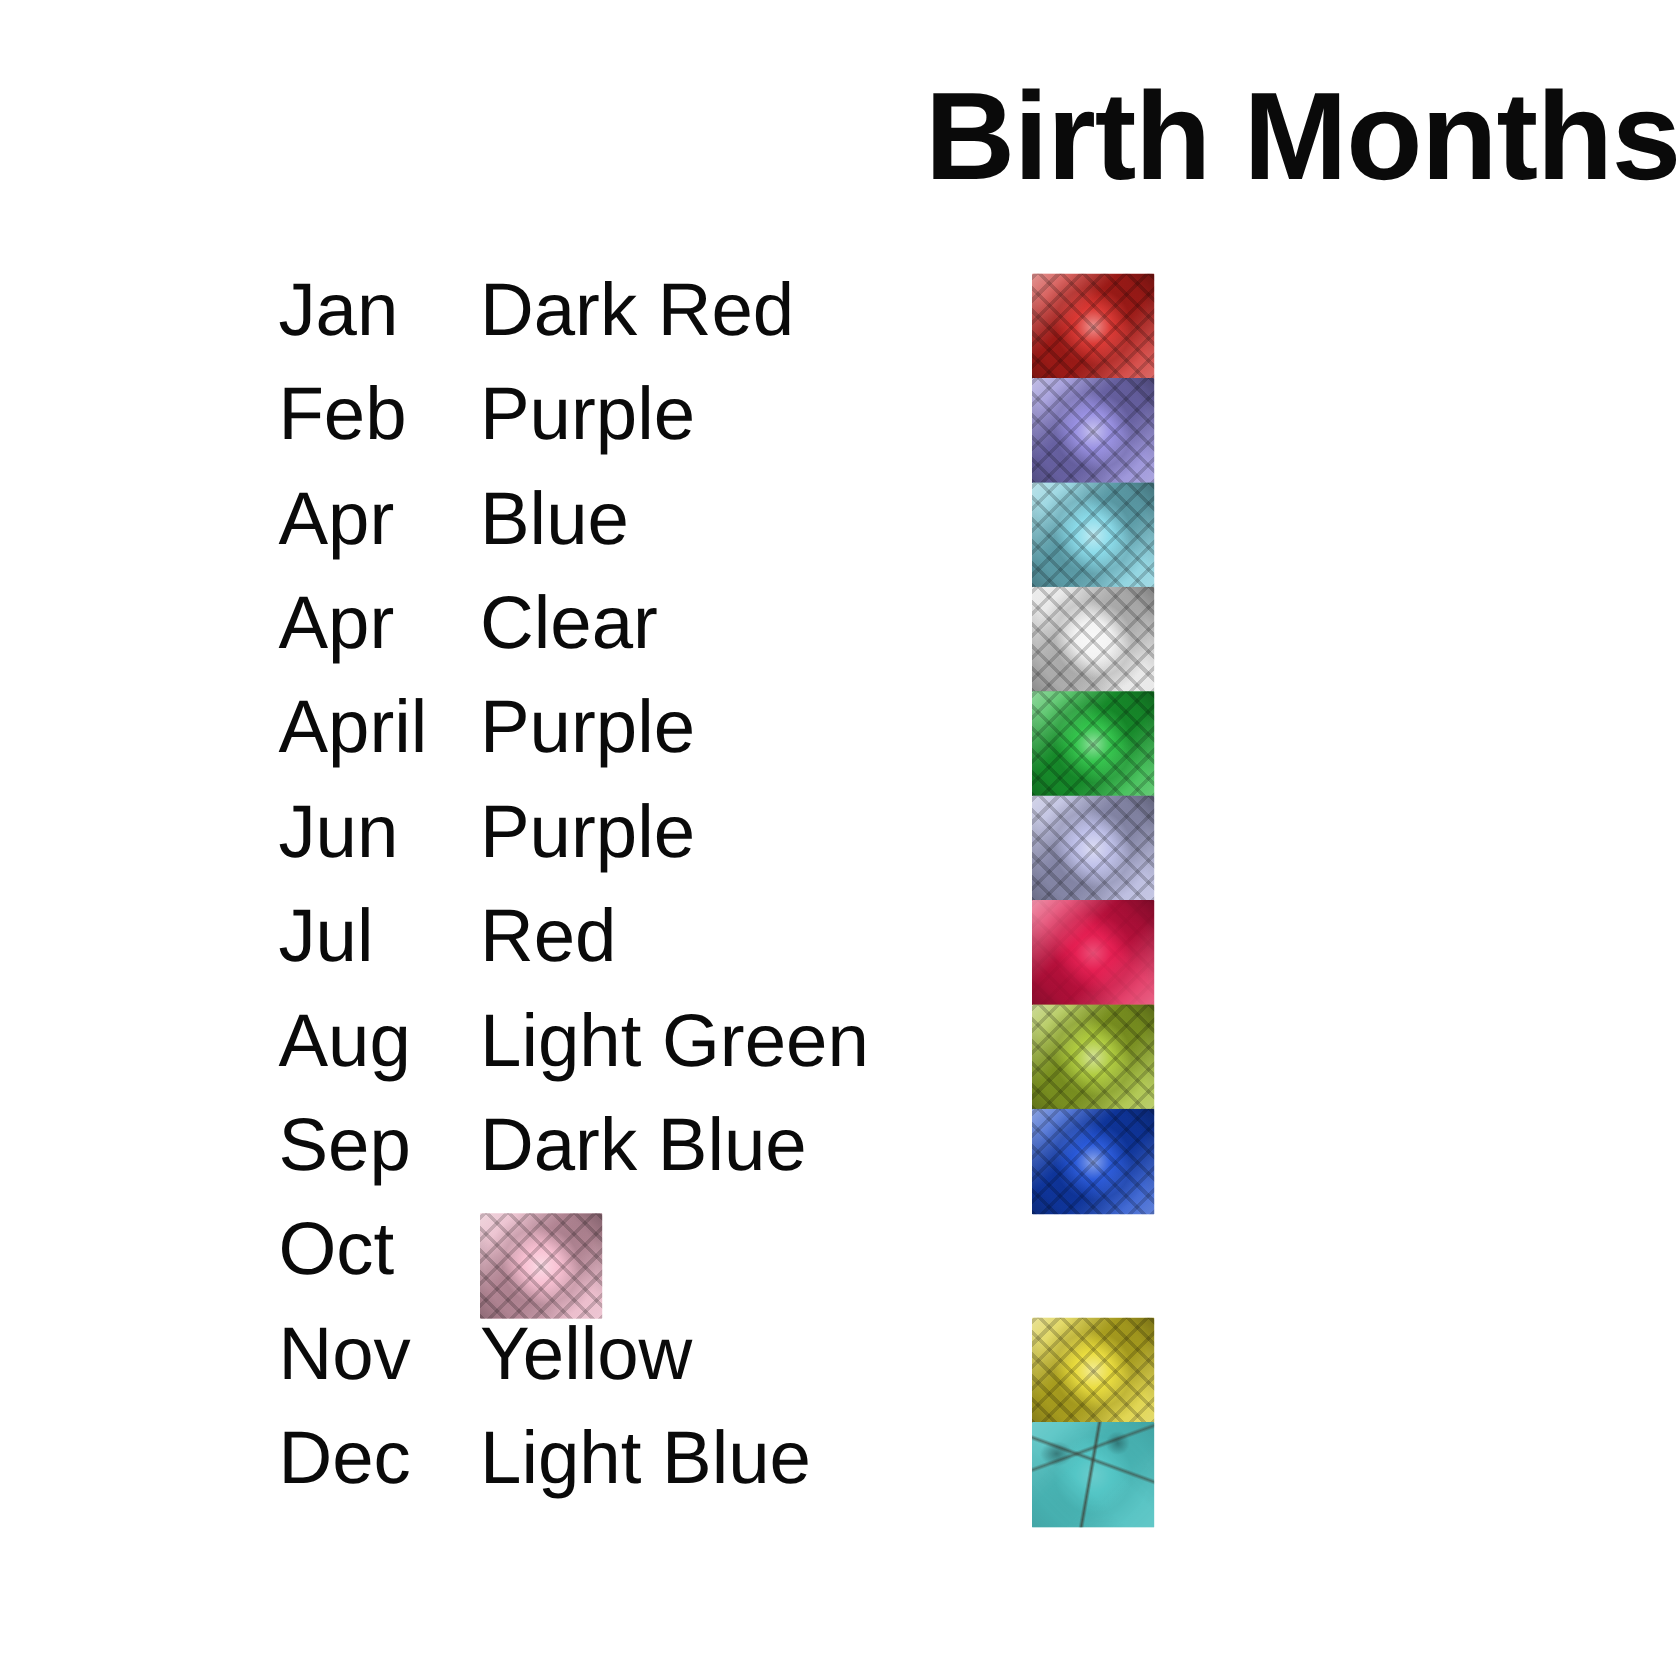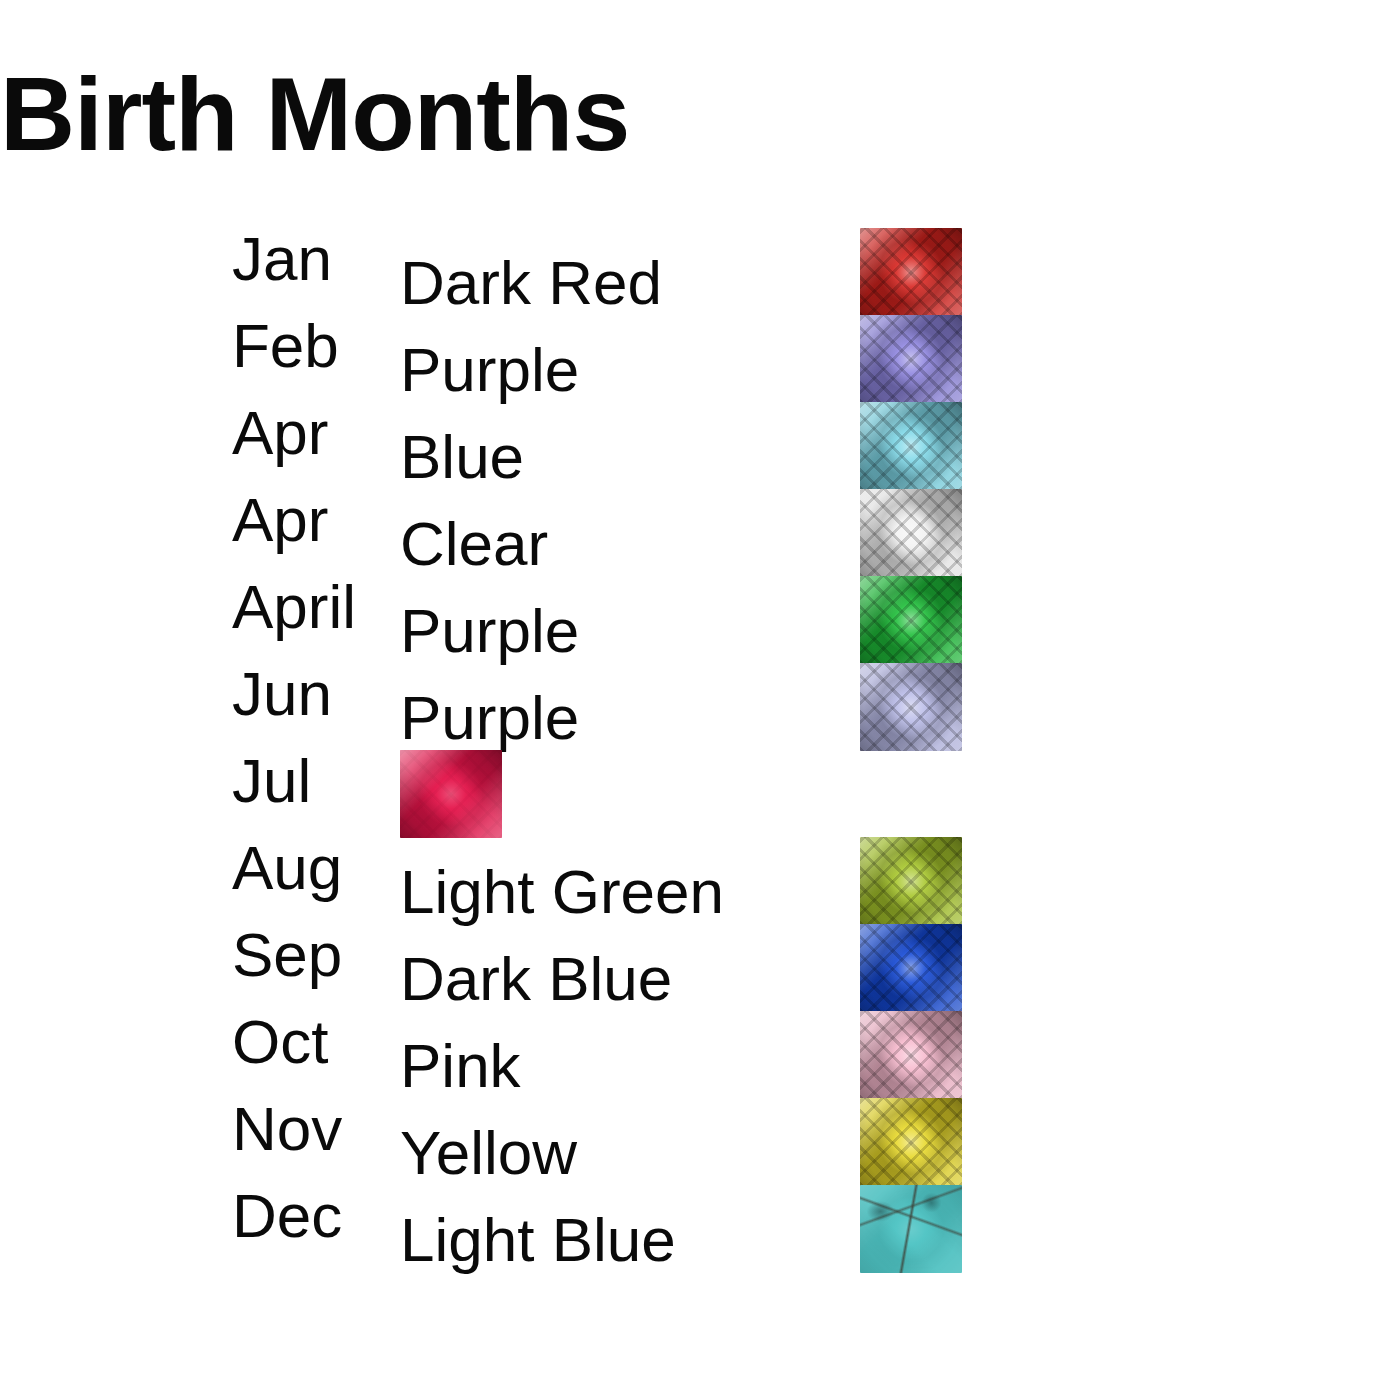--- a/index.html
+++ b/index.html
@@ -14,21 +14,21 @@
     color: #000000;
     overflow: hidden;
   }
   .page {
     position: relative;
     width: 1400px;
     height: 1400px;
     box-sizing: border-box;
   }
   .title {
-    text-align: left;
+    text-align: right;
     font-size: 104px;
     font-weight: 700;
     letter-spacing: -1px;
     line-height: 1;
     padding-top: 62px;
     color: #0a0a0a;
   }
   .table {
     margin-top: 62px;
     display: flex;
@@ -47,21 +47,20 @@
     line-height: 1;
     color: #0a0a0a;
     white-space: nowrap;
   }
   .cell-color {
     width: 460px;
     font-size: 62px;
     line-height: 1;
     color: #0a0a0a;
     white-space: nowrap;
-    margin-top: 24px;
   }
   .cell-gem {
     width: 200px;
     display: flex;
     align-items: center;
     justify-content: flex-start;
   }
   .gem {
     position: relative;
     width: 102px;
@@ -192,20 +191,21 @@
             <div class="base" style="background: rgb(185, 187, 232);"></div>
             <div class="f1"></div>
             <div class="f2"></div>
             <div class="f3"></div>
             <div class="f4"></div>
           </div>
         </div>
       </div>
       <div class="row">
         <div class="cell-month">Jul</div>
+        <div class="cell-color">Red</div>
         <div class="cell-gem">
           <div class="gem plain">
             <div class="base" style="background: rgb(229, 20, 74);"></div>
             <div class="f1"></div>
             <div class="f2"></div>
             <div class="f3"></div>
             <div class="f4"></div>
           </div>
         </div>
       </div>
@@ -230,21 +230,20 @@
             <div class="base" style="background: rgb(20, 73, 214);"></div>
             <div class="f1"></div>
             <div class="f2"></div>
             <div class="f3"></div>
             <div class="f4"></div>
           </div>
         </div>
       </div>
       <div class="row">
         <div class="cell-month">Oct</div>
-        <div class="cell-color">Pink</div>
         <div class="cell-gem">
           <div class="gem ">
             <div class="base" style="background: rgb(247, 185, 205);"></div>
             <div class="f1"></div>
             <div class="f2"></div>
             <div class="f3"></div>
             <div class="f4"></div>
           </div>
         </div>
       </div>

